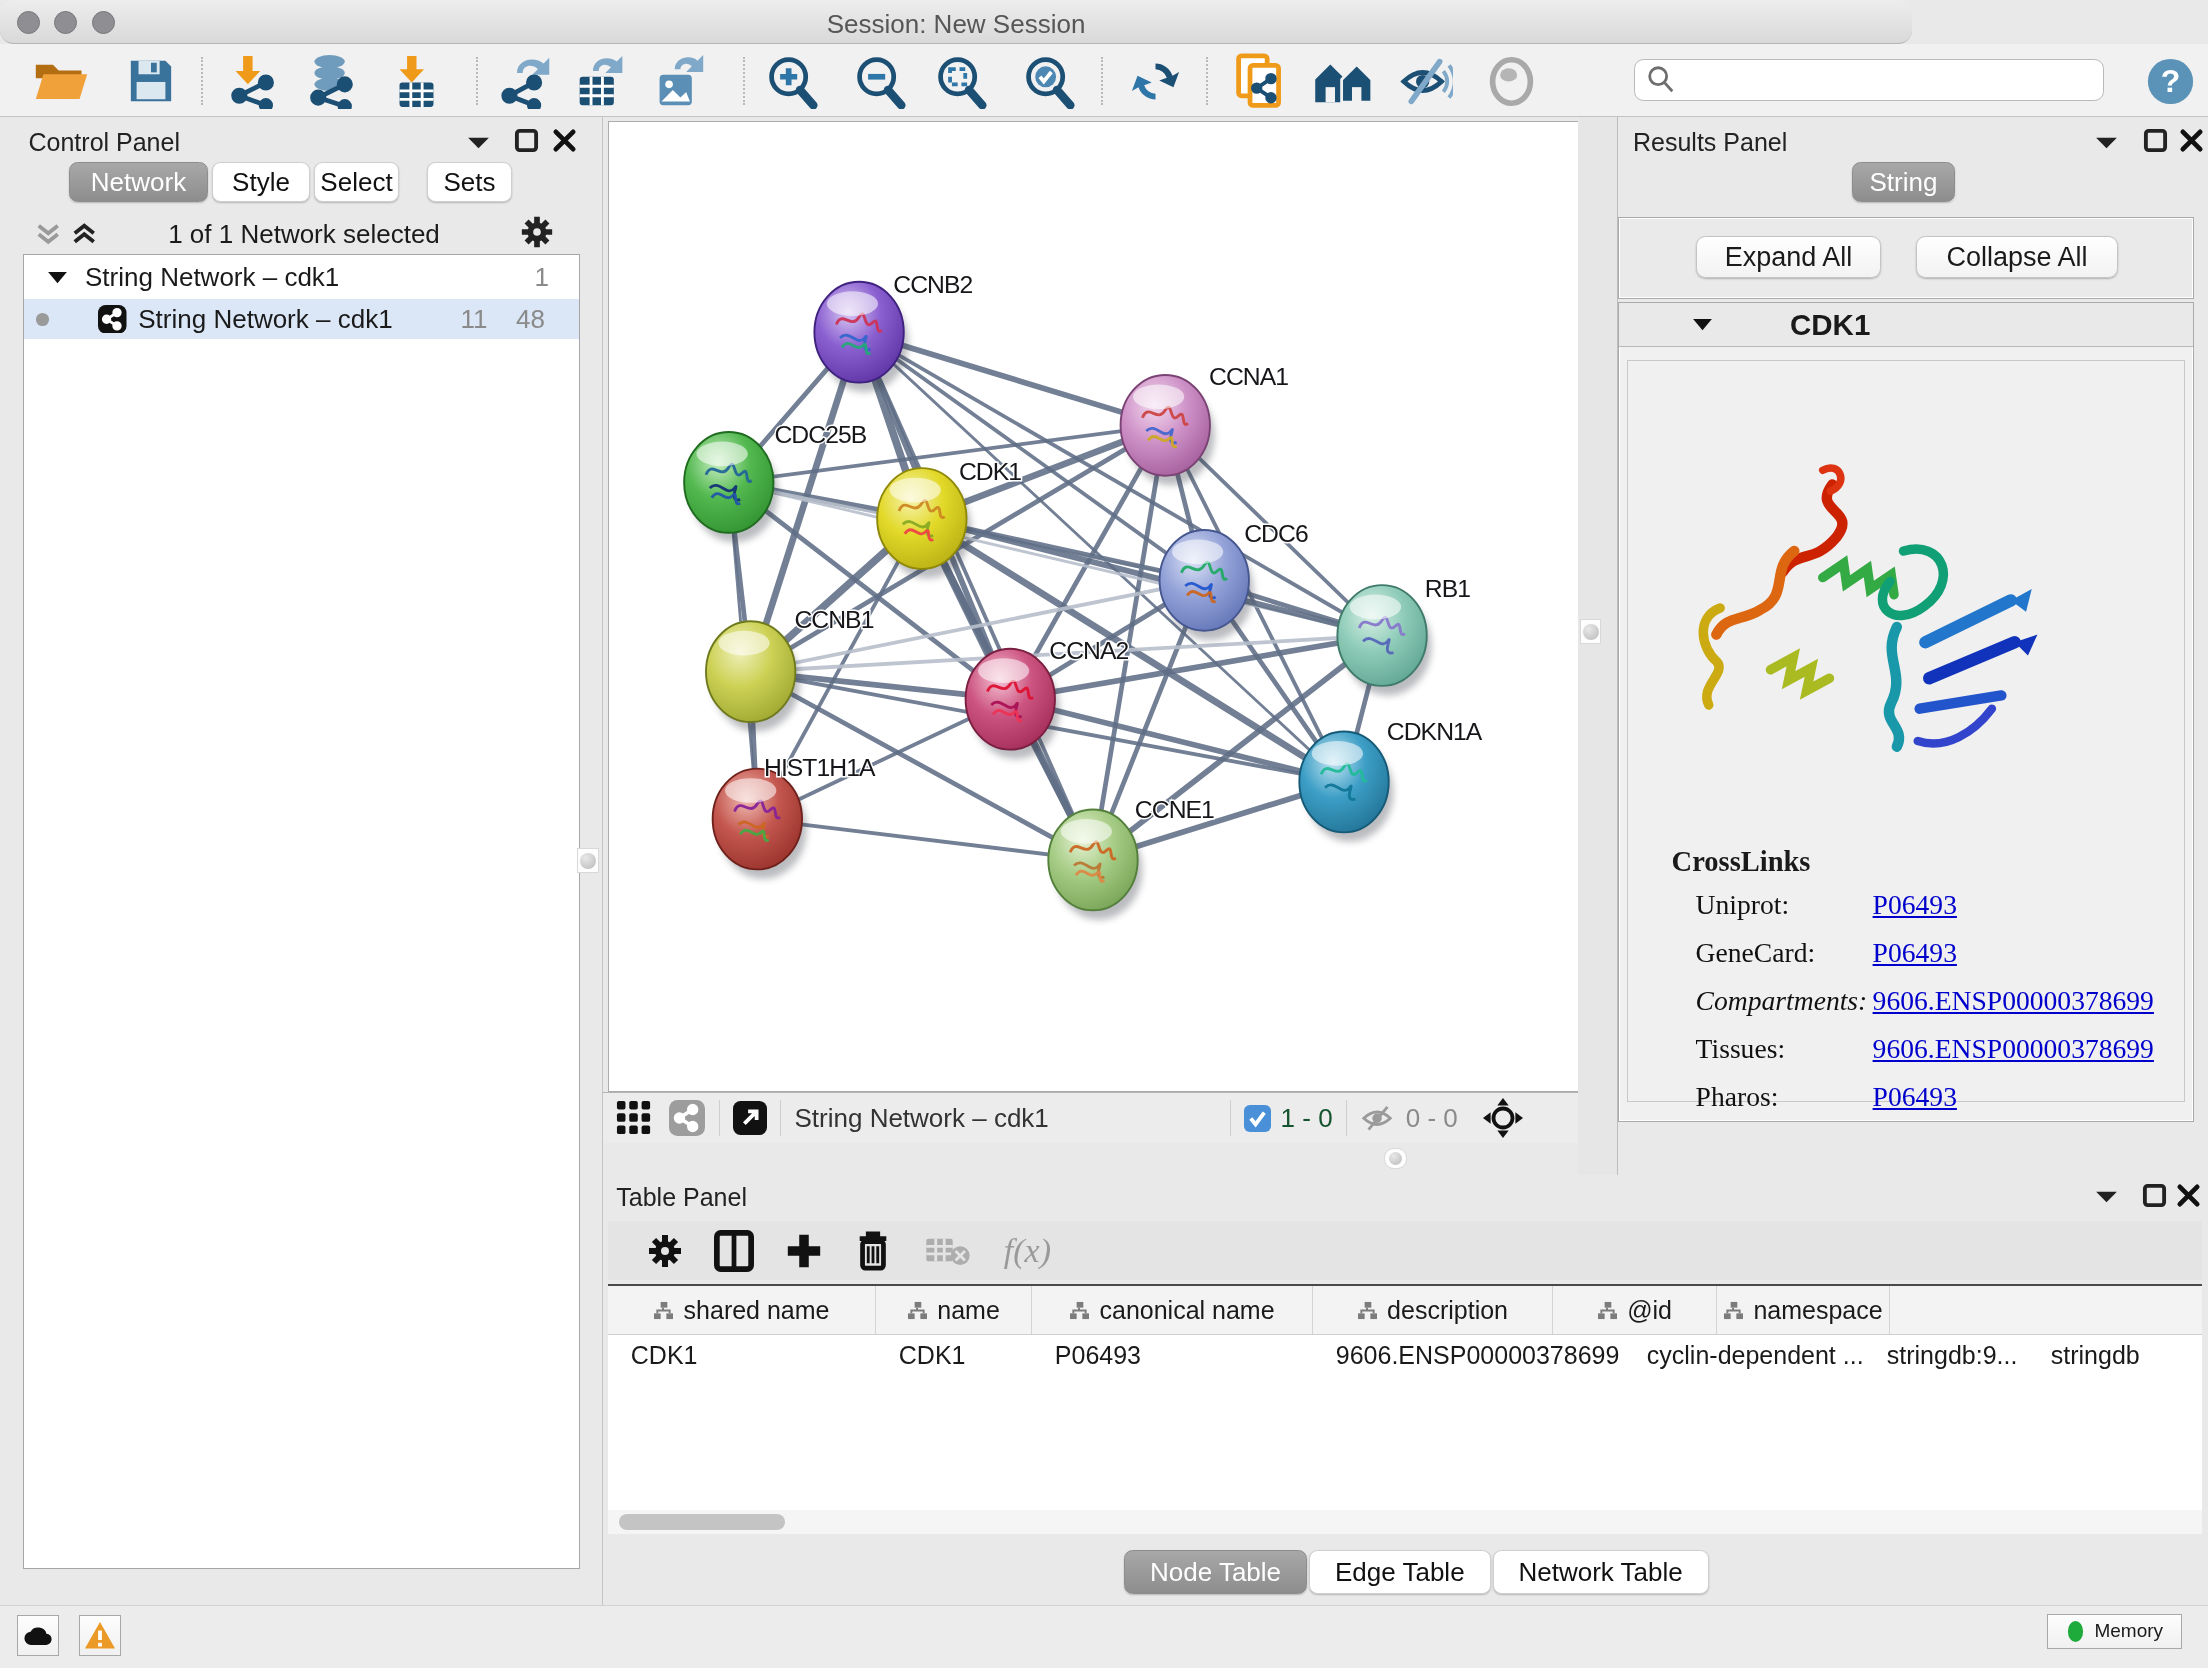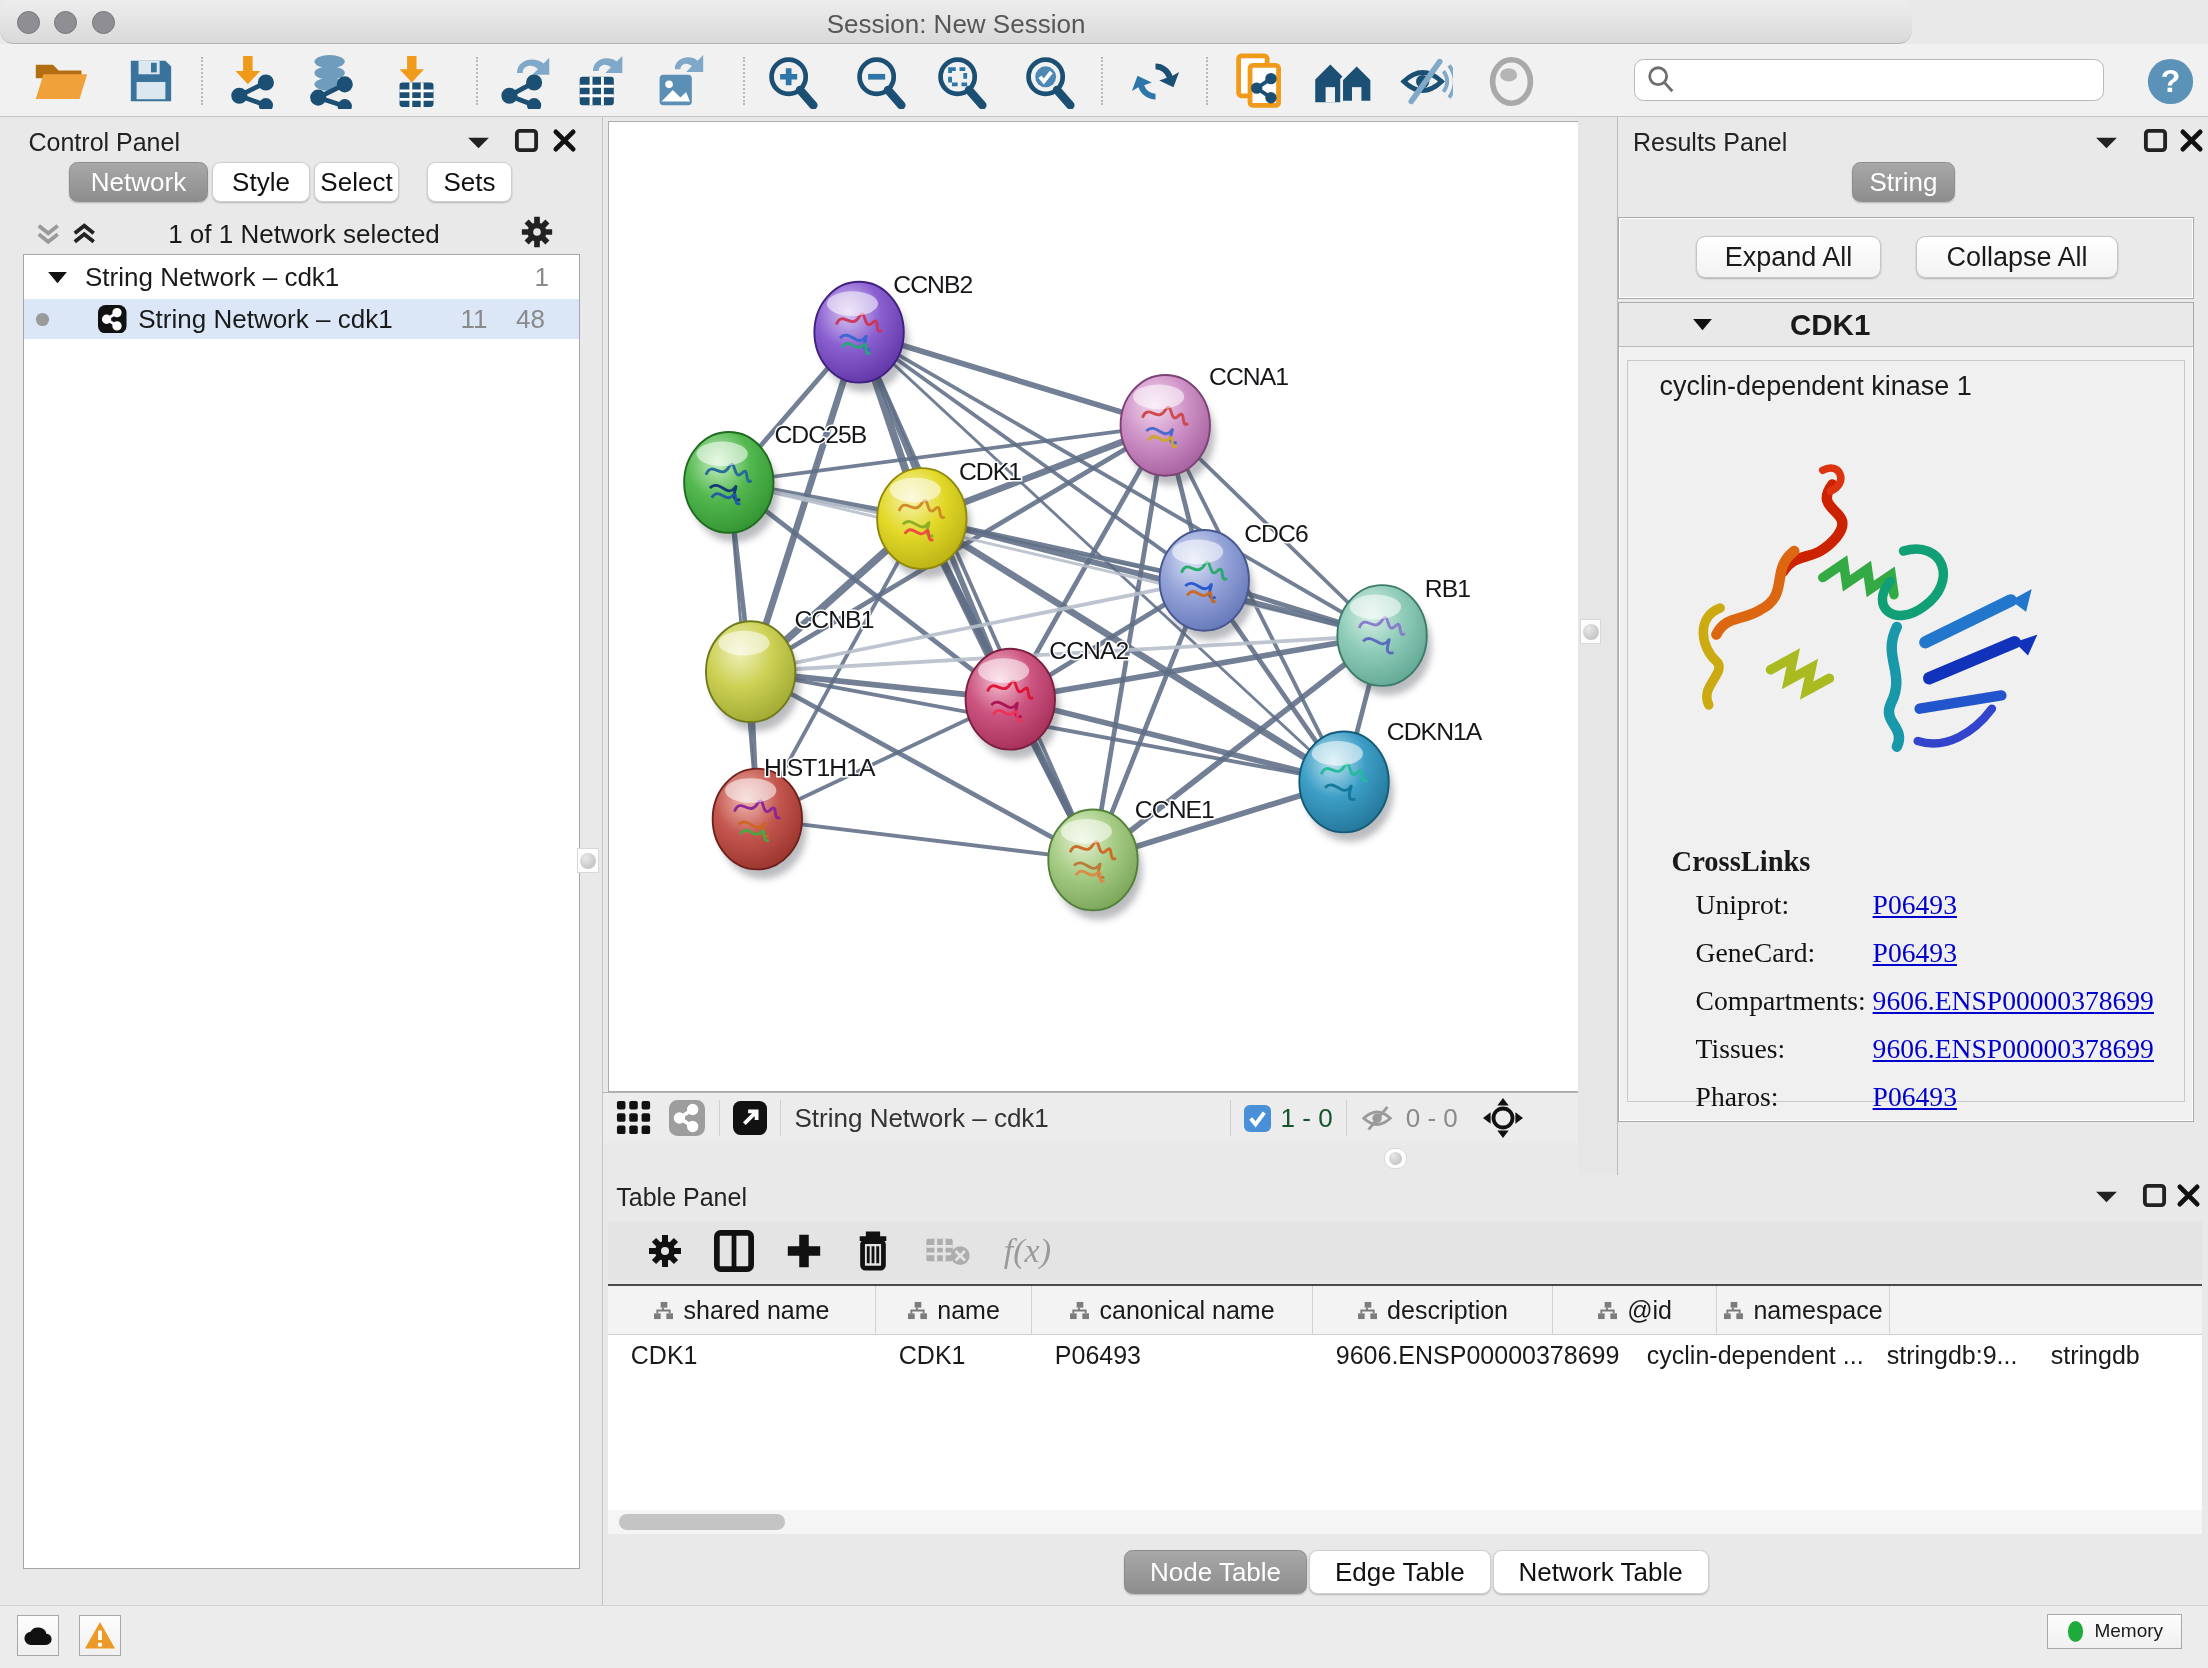--- a/index.html
+++ b/index.html
@@ -701,21 +701,20 @@
     <div class="rbox abs" style="left:0px; top:185px; width:576px; height:820px; background:#f0f0f0">
       <div id="cdk1-head" style="height:44px">
         <span style="margin-left:72px">
             <svg width="23" height="15" viewBox="0 0 24 16">
               <path d="M2 2 L12 14 L22 2z" fill="#111"></path>
             </svg>
           </span>
         <span style="margin-left:76px; font-size:29.5px; font-weight:bold">CDK1</span>
       </div>
       <div id="cdk1-body" style="margin:13.3px 7.6px 0 7.6px; height:742px; position:relative">
-        <div style="padding:9.5px 0 0 32px; font-size:27px">cyclin-dependent kinase 1</div>
 
         <div class="abs" style="left:52px; top:95px">
           <svg width="371" height="361" viewBox="0 0 390 380">
             <g fill="none" stroke-linecap="round">
               <path d="M160 30 c-22 30 28 26 4 56 c-24 28 -40 12 -56 36" stroke="#cc2200" stroke-width="11"></path>
               <path d="M150 15 c18 -10 28 14 8 22" stroke="#dd3311" stroke-width="8"></path>
               <path d="M120 100 c-26 20 -4 46 -36 62 c-20 12 -36 6 -46 26" stroke="#dd6611" stroke-width="11"></path>
               <path d="M42 160 c-26 10 -20 42 -4 56 c12 12 -18 26 -8 46" stroke="#ccaa11" stroke-width="10"></path>
               <path d="M95 225 l24 -13 l-5 24 l24 -13 l-5 24 l24 -13" stroke="#aabb22" stroke-width="10"></path>
               <path d="M150 128 l22 -15 l3 21 l22 -15 l3 21 l22 -15 l3 21" stroke="#33aa44" stroke-width="10"></path>
@@ -734,21 +733,21 @@
         <div id="xl-rows" class="abs" style="left:68px; top:528px; width:495px">
             <div style="display: flex; margin-bottom: 16px;">
               <span class="serif xl-label" style="width: 177px;">Uniprot:</span>
               <a class="serif xl-link" style="color: rgb(0, 0, 204);">P06493</a>
             </div>
             <div style="display: flex; margin-bottom: 16px;">
               <span class="serif xl-label" style="width: 177px;">GeneCard:</span>
               <a class="serif xl-link" style="color: rgb(0, 0, 204);">P06493</a>
             </div>
             <div style="display: flex; margin-bottom: 16px;">
-              <span class="serif xl-label" style="width: 177px;">Compartments:</span>
+              <span class="serif xl-label" style="width: 177px; font-style: italic;">Compartments:</span>
               <a class="serif xl-link" style="color: rgb(0, 0, 204);">9606.ENSP00000378699</a>
             </div>
             <div style="display: flex; margin-bottom: 16px;">
               <span class="serif xl-label" style="width: 177px;">Tissues:</span>
               <a class="serif xl-link" style="color: rgb(0, 0, 204);">9606.ENSP00000378699</a>
             </div>
             <div style="display: flex; margin-bottom: 16px;">
               <span class="serif xl-label" style="width: 177px;">Pharos:</span>
               <a class="serif xl-link" style="color: rgb(0, 0, 204);">P06493</a>
             </div>

